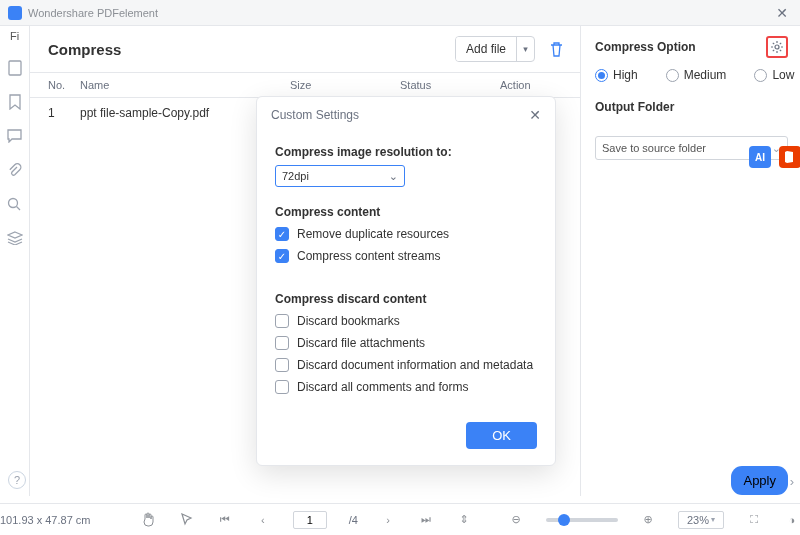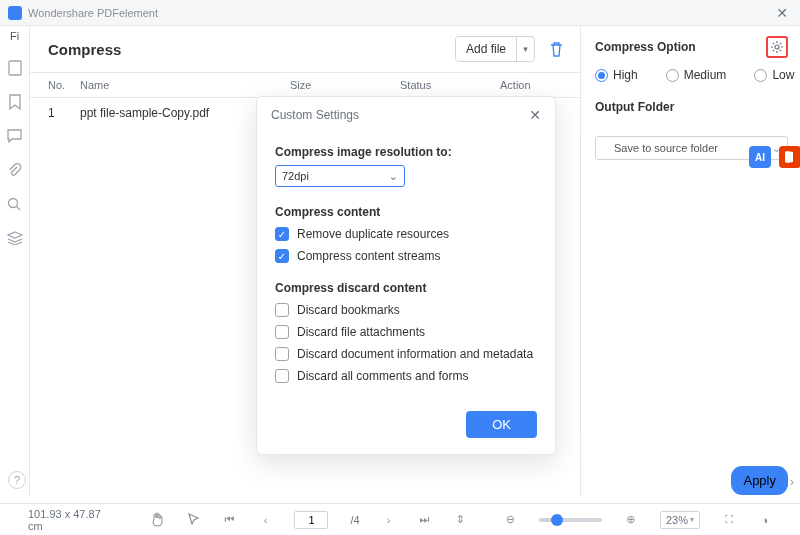--- a/index.html
+++ b/index.html
@@ -32,31 +32,31 @@
 .rp-head{display:flex;align-items:center;margin-bottom:10px}
 .rp-head .ttl{font-size:12px;font-weight:600}
 .rp-head .sp{flex:1}
 .gearbox{width:22px;height:22px;border:2px solid #ef4444;border-radius:3px;display:flex;align-items:center;justify-content:center;color:#6b7280;cursor:pointer}
 .radios{display:flex;gap:28px;margin-bottom:18px;font-size:12px}
 .rad{display:flex;align-items:center;gap:5px;cursor:pointer}
 .rcirc{width:13px;height:13px;border:1.5px solid #9ca3af;border-radius:50%;display:flex;align-items:center;justify-content:center}
 .rcirc.on{border-color:#3b82f6}
 .rcirc.on::after{content:"";width:7px;height:7px;background:#3b82f6;border-radius:50%}
 .oflabel{font-size:12px;font-weight:600;margin-bottom:22px}
-.ofsel{width:100%;height:24px;border:1px solid #d1d5db;border-radius:3px;padding:0 18px;display:flex;align-items:center;font-size:11px;color:#555;position:relative;cursor:pointer}
+.ofsel{width:100%;height:24px;border:1px solid #d1d5db;border-radius:3px;padding:0 6px;display:flex;align-items:center;font-size:11px;color:#555;position:relative;cursor:pointer}
 .ofsel::after{content:"⌄";position:absolute;right:6px;color:#9ca3af}
 .sidefloat{position:absolute;right:-1px;top:120px;display:flex;flex-direction:row;gap:8px}
 .sideico{width:22px;height:22px;border-radius:4px;display:flex;align-items:center;justify-content:center;font-size:10px;color:#fff;font-weight:700}
 .sideico.ai{background:#3b82f6}
 .sideico.of{background:#eb3c00}
 .applybar{position:absolute;bottom:40px;right:12px}
 .applybtn{background:#3b82f6;color:#000000;border:none;border-radius:11px;padding:7px 12px;font-size:13px;cursor:pointer}
 .helpcirc{position:absolute;left:8px;bottom:46px;width:18px;height:18px;border:1px solid #cbd5e1;border-radius:50%;display:flex;align-items:center;justify-content:center;font-size:11px;color:#9ca3af;cursor:pointer}
 .chevr{position:absolute;right:6px;bottom:46px;color:#9ca3af;cursor:pointer;font-size:13px}
-.footer{position:absolute;bottom:0;left:0;right:0;height:32px;border-top:1px solid #e5e7eb;display:flex;align-items:center;padding:0 28px;font-size:11px;color:#6b7280;gap:22px;background:#fff}
+.footer{position:absolute;bottom:0;left:0;right:0;height:32px;border-top:1px solid #e5e7eb;display:flex;align-items:center;padding:0 0;font-size:11px;color:#6b7280;gap:22px;background:#fff}
 .footer .sp{flex:1}
 .fico{cursor:pointer;color:#8b8f95;display:flex;align-items:center;justify-content:center;width:16px}
 .pgin{width:34px;height:18px;border:1px solid #d1d5db;border-radius:2px;text-align:center;font-size:11px}
 .zslider{width:72px;height:4px;background:#d1d5db;border-radius:2px;position:relative}
 .zslider::after{content:"";position:absolute;left:12px;top:-4px;width:12px;height:12px;background:#3b82f6;border-radius:50%}
 .zbox{width:46px;height:18px;border:1px solid #d1d5db;border-radius:2px;display:flex;align-items:center;justify-content:center;gap:2px}
 
 .modal{position:absolute;left:256px;top:96px;width:300px;background:#fff;border:1px solid #e5e7eb;border-radius:6px;box-shadow:0 8px 28px rgba(0,0,0,.12);padding:0 0 16px 0}
 .mtitle{display:flex;align-items:center;padding:10px 14px;font-size:12px;color:#6b7280}
 .mtitle .sp{flex:1}
@@ -208,21 +208,21 @@
     <div class="mlabel" style="margin-top:18px">Compress content</div>
     <div class="chk">
         <div class="cbox on">✓</div>
         <span>Remove duplicate resources</span>
       </div>
     <div class="chk">
         <div class="cbox on">✓</div>
         <span>Compress content streams</span>
       </div>
 
-    <div class="mlabel" style="margin-top:18px">Compress discard content</div>
+    <div class="mlabel" style="margin-top:29px">Compress discard content</div>
     <div class="chk">
         <div class="cbox"></div>
         <span>Discard bookmarks</span>
       </div>
     <div class="chk">
         <div class="cbox"></div>
         <span>Discard file attachments</span>
       </div>
     <div class="chk">
         <div class="cbox"></div>

